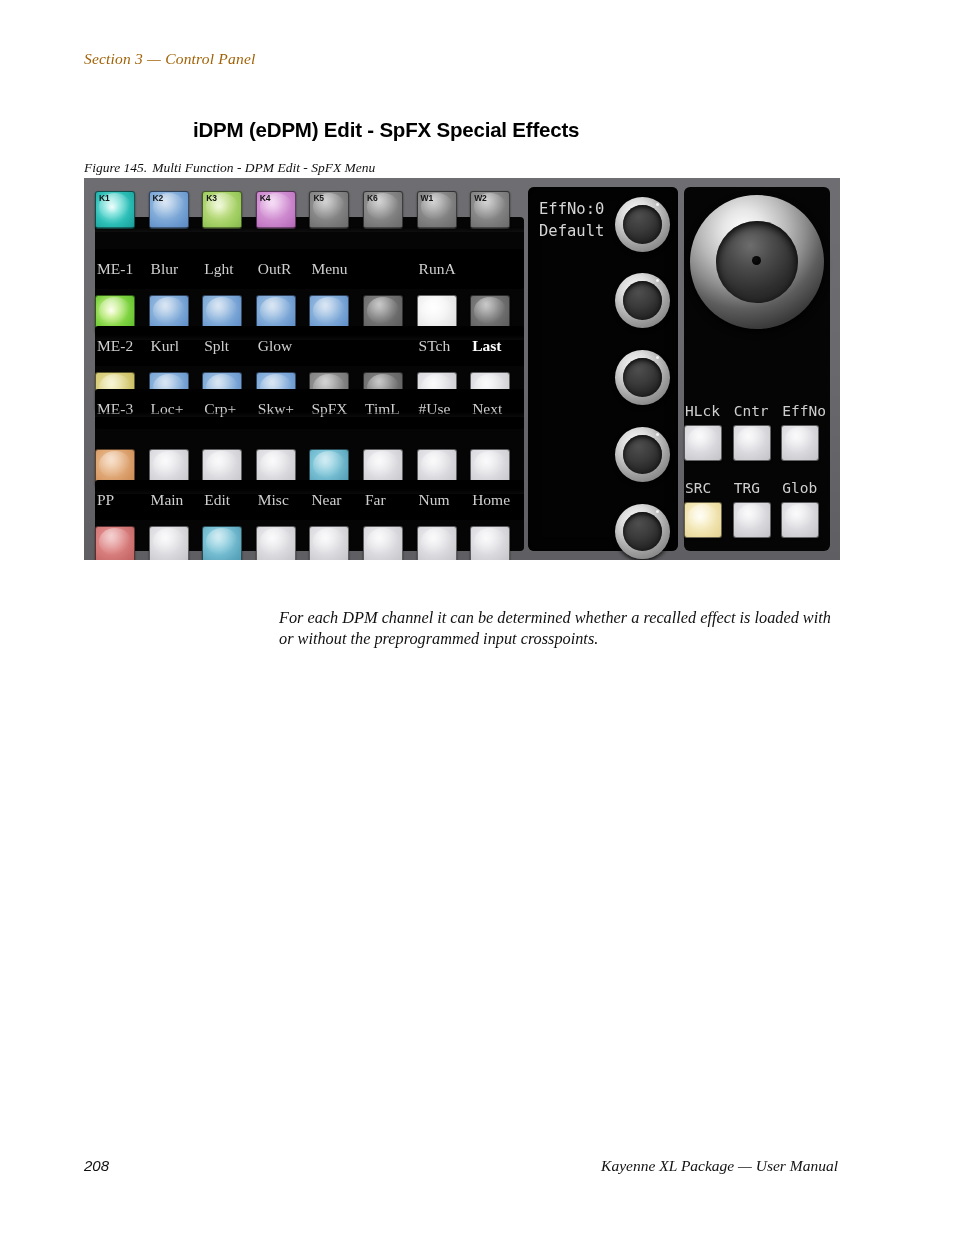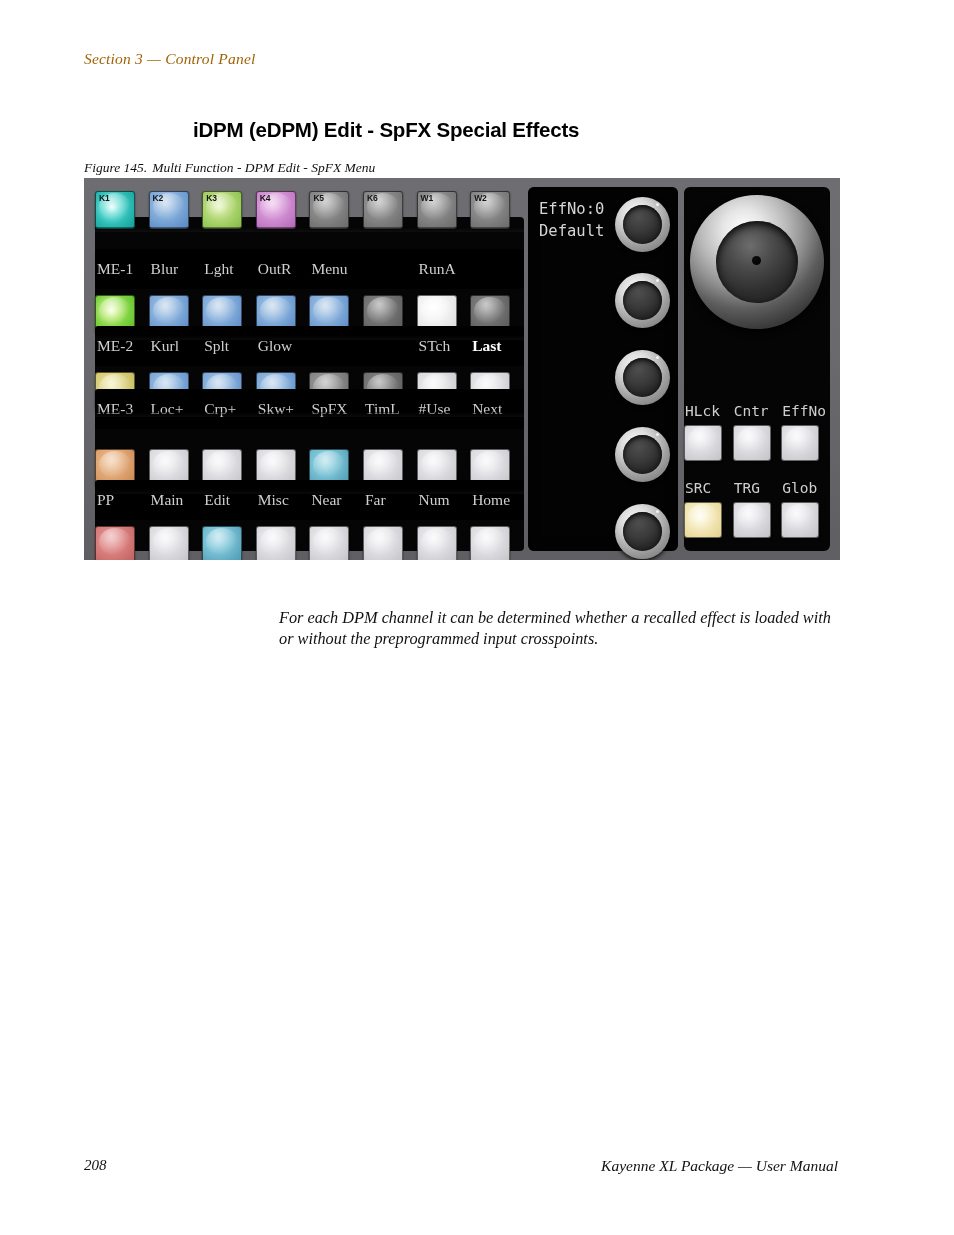--- a/index.html
+++ b/index.html
@@ -57,21 +57,21 @@
     font-size: 16.3px;
     line-height: 20.5px;
     color: #111;
     font-style: italic;
   }
 
   .folio-page {
     position: absolute;
     left: 84px;
     top: 1157px;
-    font-family: Liberation Serif, serif;
+    font-family: Liberation Sans, sans-serif;
     font-style: italic;
     font-size: 15px;
     color: #111;
   }
   .folio-book {
     position: absolute;
     right: 116px;
     top: 1157px;
     font-family: "Liberation Serif", serif;
     font-style: italic;

